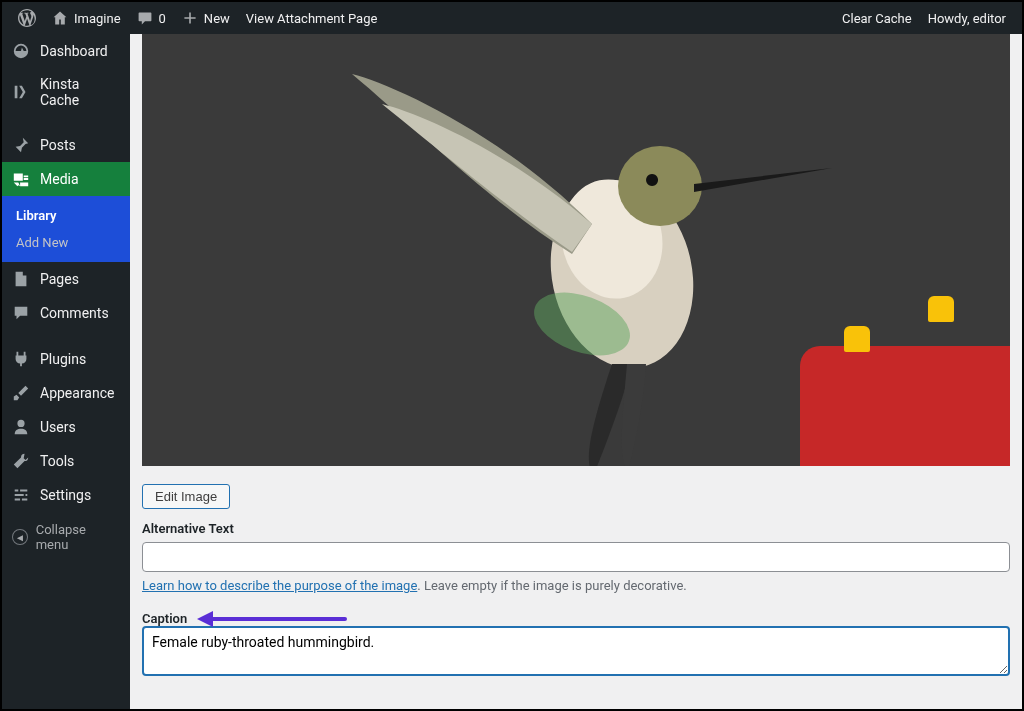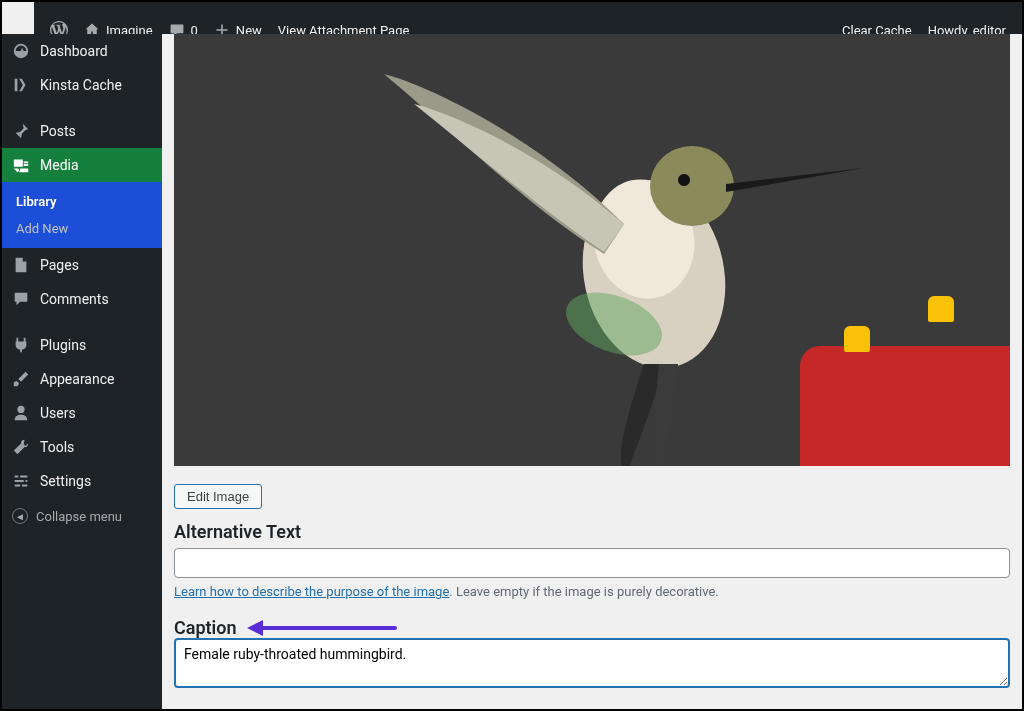--- a/index.html
+++ b/index.html
@@ -1,25 +1,25 @@
 <!DOCTYPE html>
 <html><head>
 <meta charset="utf-8">
 <style>
 * { box-sizing: border-box; margin: 0; padding: 0; }
 body { font-family: -apple-system, BlinkMacSystemFont, "Segoe UI", Roboto, sans-serif; background: #f0f0f1; }
 .outer { border: 2px solid #000; width: 1024px; height: 711px; margin: 0 auto; display: flex; flex-direction: column; overflow: hidden; }
 
-.adminbar { background: #1d2327; color: #c3c4c7; height: 32px; display: flex; align-items: flex-start; justify-content: space-between; font-size: 13px; padding: 12px 8px; margin-left: 32px; }
+.adminbar { background: #1d2327; color: #c3c4c7; height: 32px; display: flex; align-items: flex-end; justify-content: space-between; font-size: 13px; padding: 0 8px; }
 .adminbar-left, .adminbar-right { display: flex; align-items: center; gap: 0; }
 .adminbar a, .adminbar span.ab-item { color: #f0f0f1; text-decoration: none; padding: 0 8px; display: flex; align-items: center; gap: 6px; height: 32px; }
 .ab-icon { display: inline-flex; align-items: center; justify-content: center; }
 
 .workspace { flex: 1; display: flex; overflow: hidden; }
-.sidebar { width: 160px; background: #1d2327; color: #fff; font-size: 14px; display: flex; flex-direction: column; }
+.sidebar { width: 128px; background: #1d2327; color: #fff; font-size: 14px; display: flex; flex-direction: column; }
 .menu-item { display: flex; align-items: center; gap: 10px; padding: 8px 10px; color: #f0f0f1; cursor: pointer; position: relative; }
 .menu-item.current { background: #15803d; color: #fff; font-weight: 400; }
 .menu-item.current::after {
   content: ""; position: absolute; right: -8px; top: 50%; margin-top: -8px;
   border: 8px solid transparent; border-right-color: #f0f0f1;
 }
 .submenu { background: #1d4ed8; padding: 6px 0; }
 .submenu .sub-item { padding: 6px 14px; color: #c3c4c7; font-size: 13px; cursor: pointer; }
 .submenu .sub-item.current { color: #fff; font-weight: 600; }
 .menu-sep { height: 12px; }
@@ -32,21 +32,21 @@
 .image-preview { width: 100%; height: 432px; background: #3a3a3a; margin-bottom: 18px; position: relative; overflow: hidden; }
 .feeder { position: absolute; right: 0; bottom: 0; width: 220px; height: 210px; }
 .feeder-body { position: absolute; right: -30px; bottom: -20px; width: 240px; height: 140px; background: #c62828; border-radius: 20px 0 0 0; }
 .knob { position: absolute; background: #f9c209; width: 26px; height: 26px; border-radius: 6px 6px 2px 2px; }
 .knob.k1 { right: 140px; bottom: 114px; }
 .knob.k2 { right: 56px; bottom: 144px; }
 .bird { position: absolute; left: 180px; top: 10px; width: 520px; height: 440px; }
 
 .edit-btn { background: #f6f7f7; border: 1px solid #2271b1; color: #404040; padding: 4px 12px; font-size: 13px; border-radius: 3px; cursor: pointer; margin-bottom: 12px; }
 
-.field-label { font-weight: 600; font-size: 18px; color: #1d2327; margin-bottom: 6px; display: block; }
+.field-label { font-weight: 600; font-size: 13px; color: #1d2327; margin-bottom: 6px; display: block; }
 .text-input { width: 100%; padding: 6px 8px; border: 1px solid #8c8f94; border-radius: 4px; font-size: 14px; margin-bottom: 6px; background: #fff; }
 .help-text { font-size: 13px; color: #646970; margin-bottom: 18px; }
 .help-text a { color: #2271b1; text-decoration: underline; }
 
 .caption-row { display: flex; align-items: center; gap: 10px; }
 .arrow-ann { width: 150px; height: 14px; position: relative; }
 .arrow-line { position: absolute; left: 14px; top: 5px; right: 0; height: 4px; background: #5a2ed6; border-radius: 2px; }
 .arrow-head { position: absolute; left: 0; top: -1px; width: 0; height: 0; border-right: 16px solid #5a2ed6; border-top: 8px solid transparent; border-bottom: 8px solid transparent; }
 
 .textarea { width: 100%; min-height: 50px; padding: 6px 8px; border: 2px solid #2271b1; border-radius: 4px; font-size: 14px; font-family: inherit; resize: vertical; background: #fff; }

